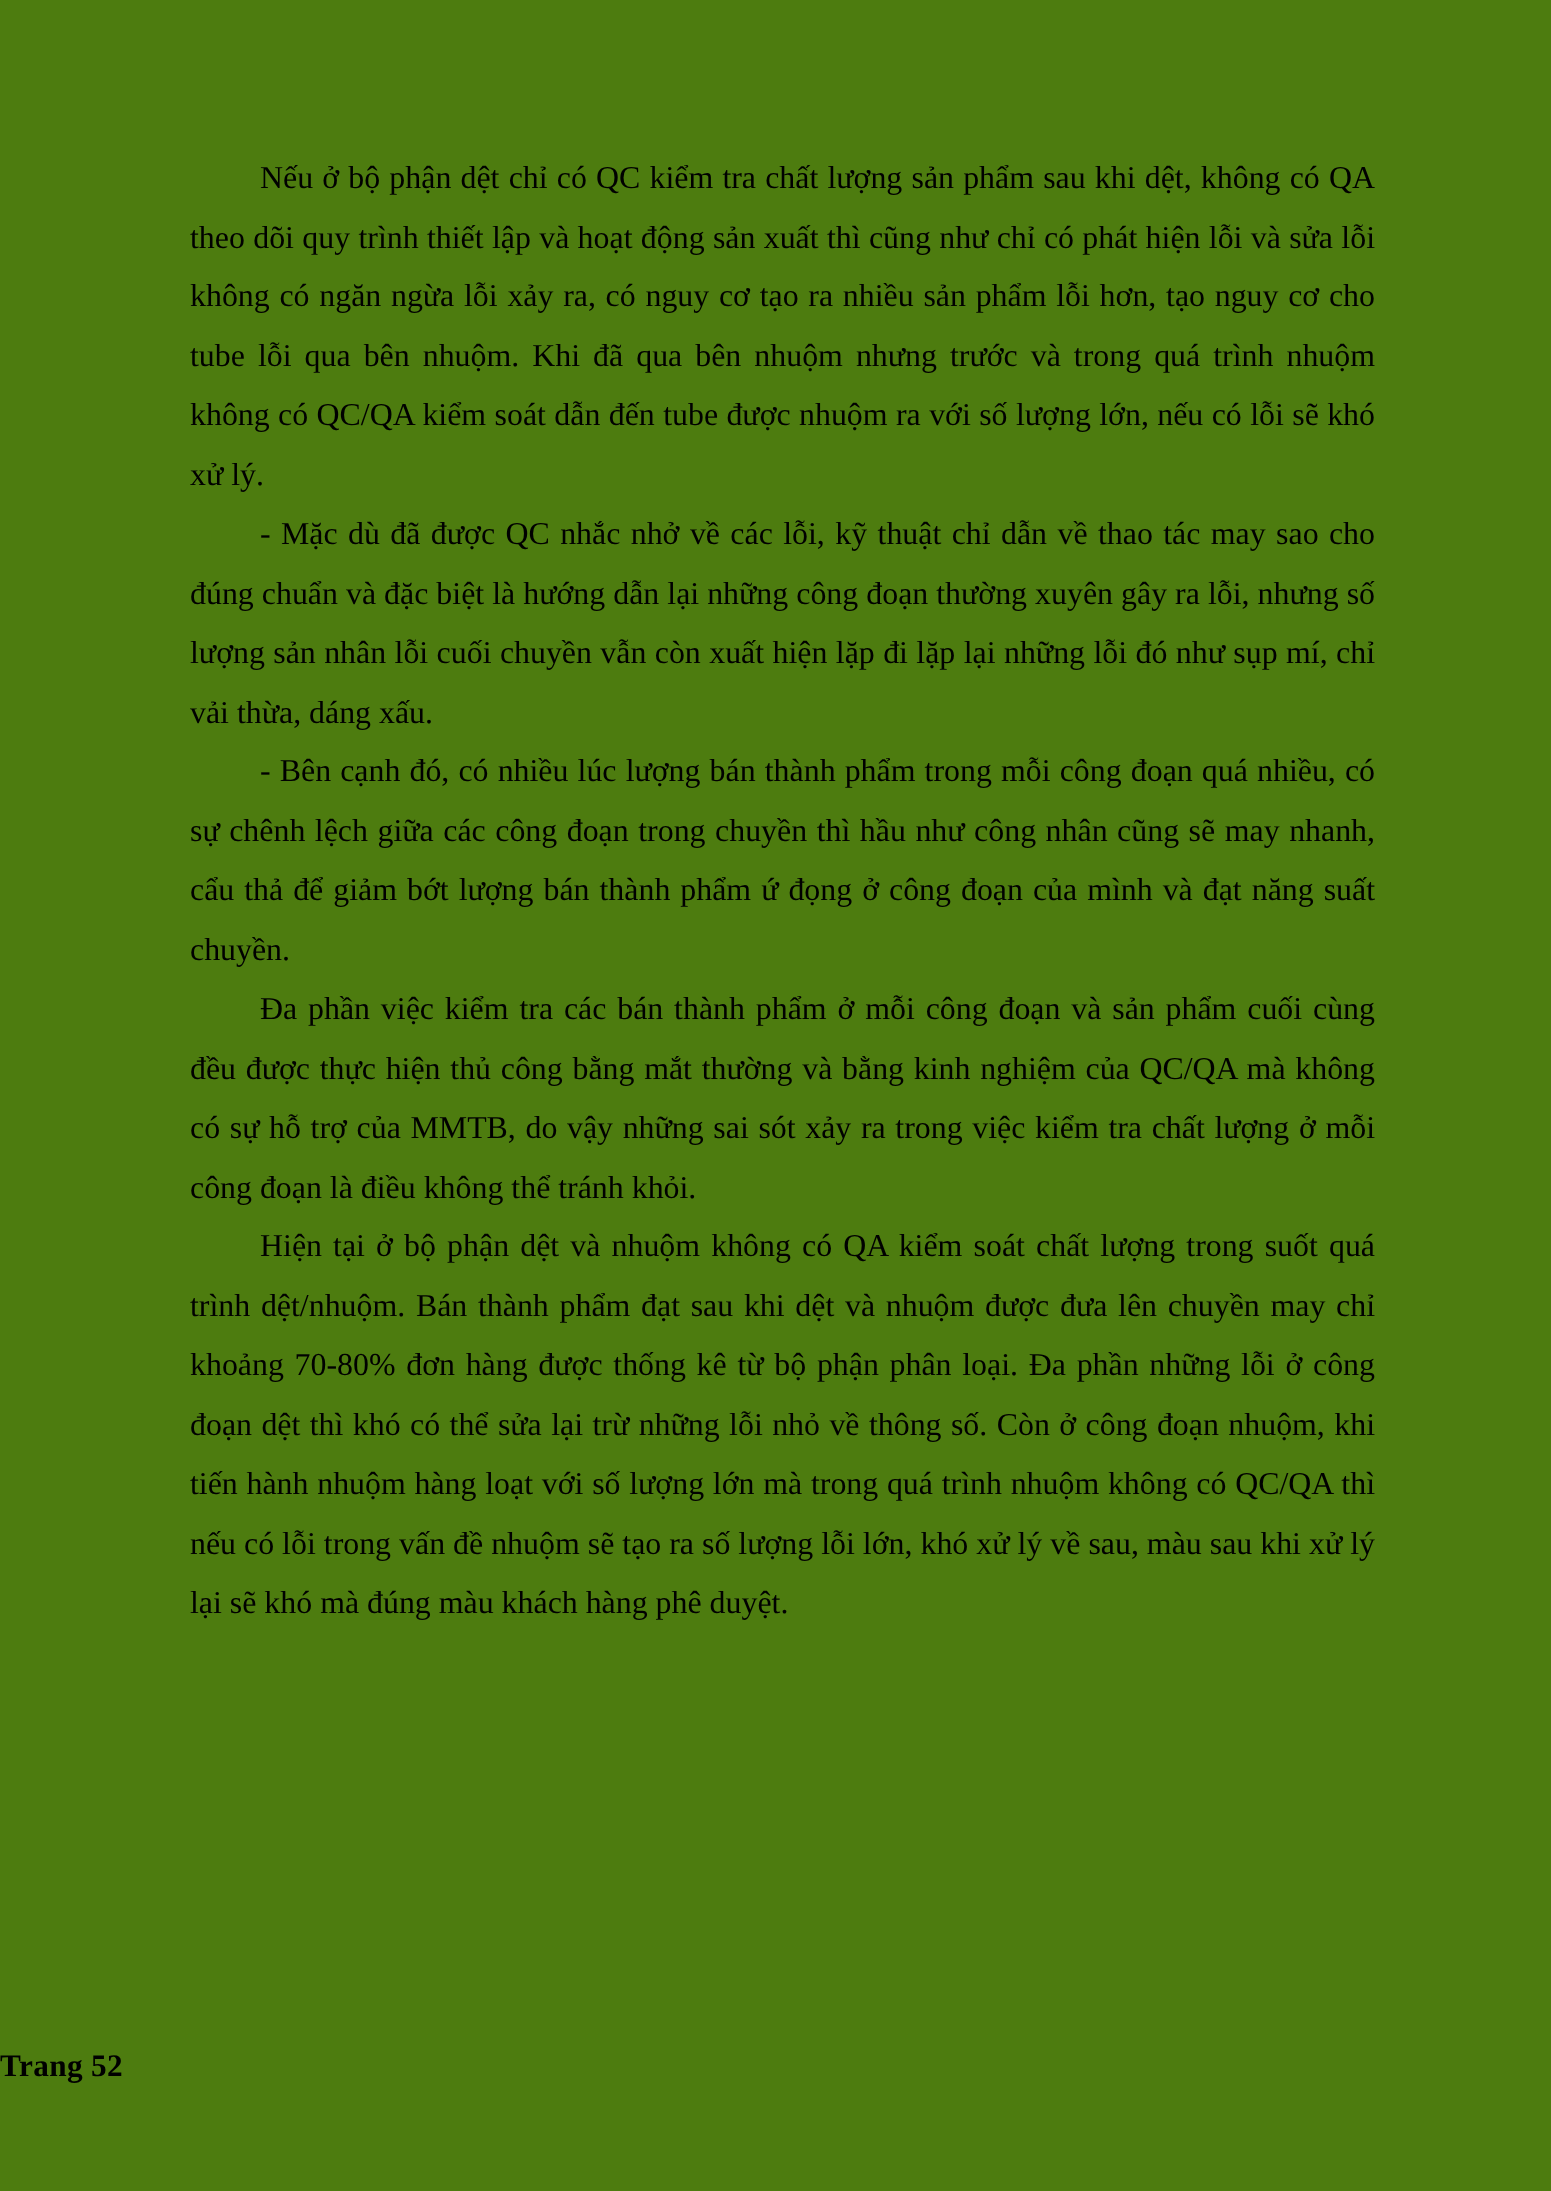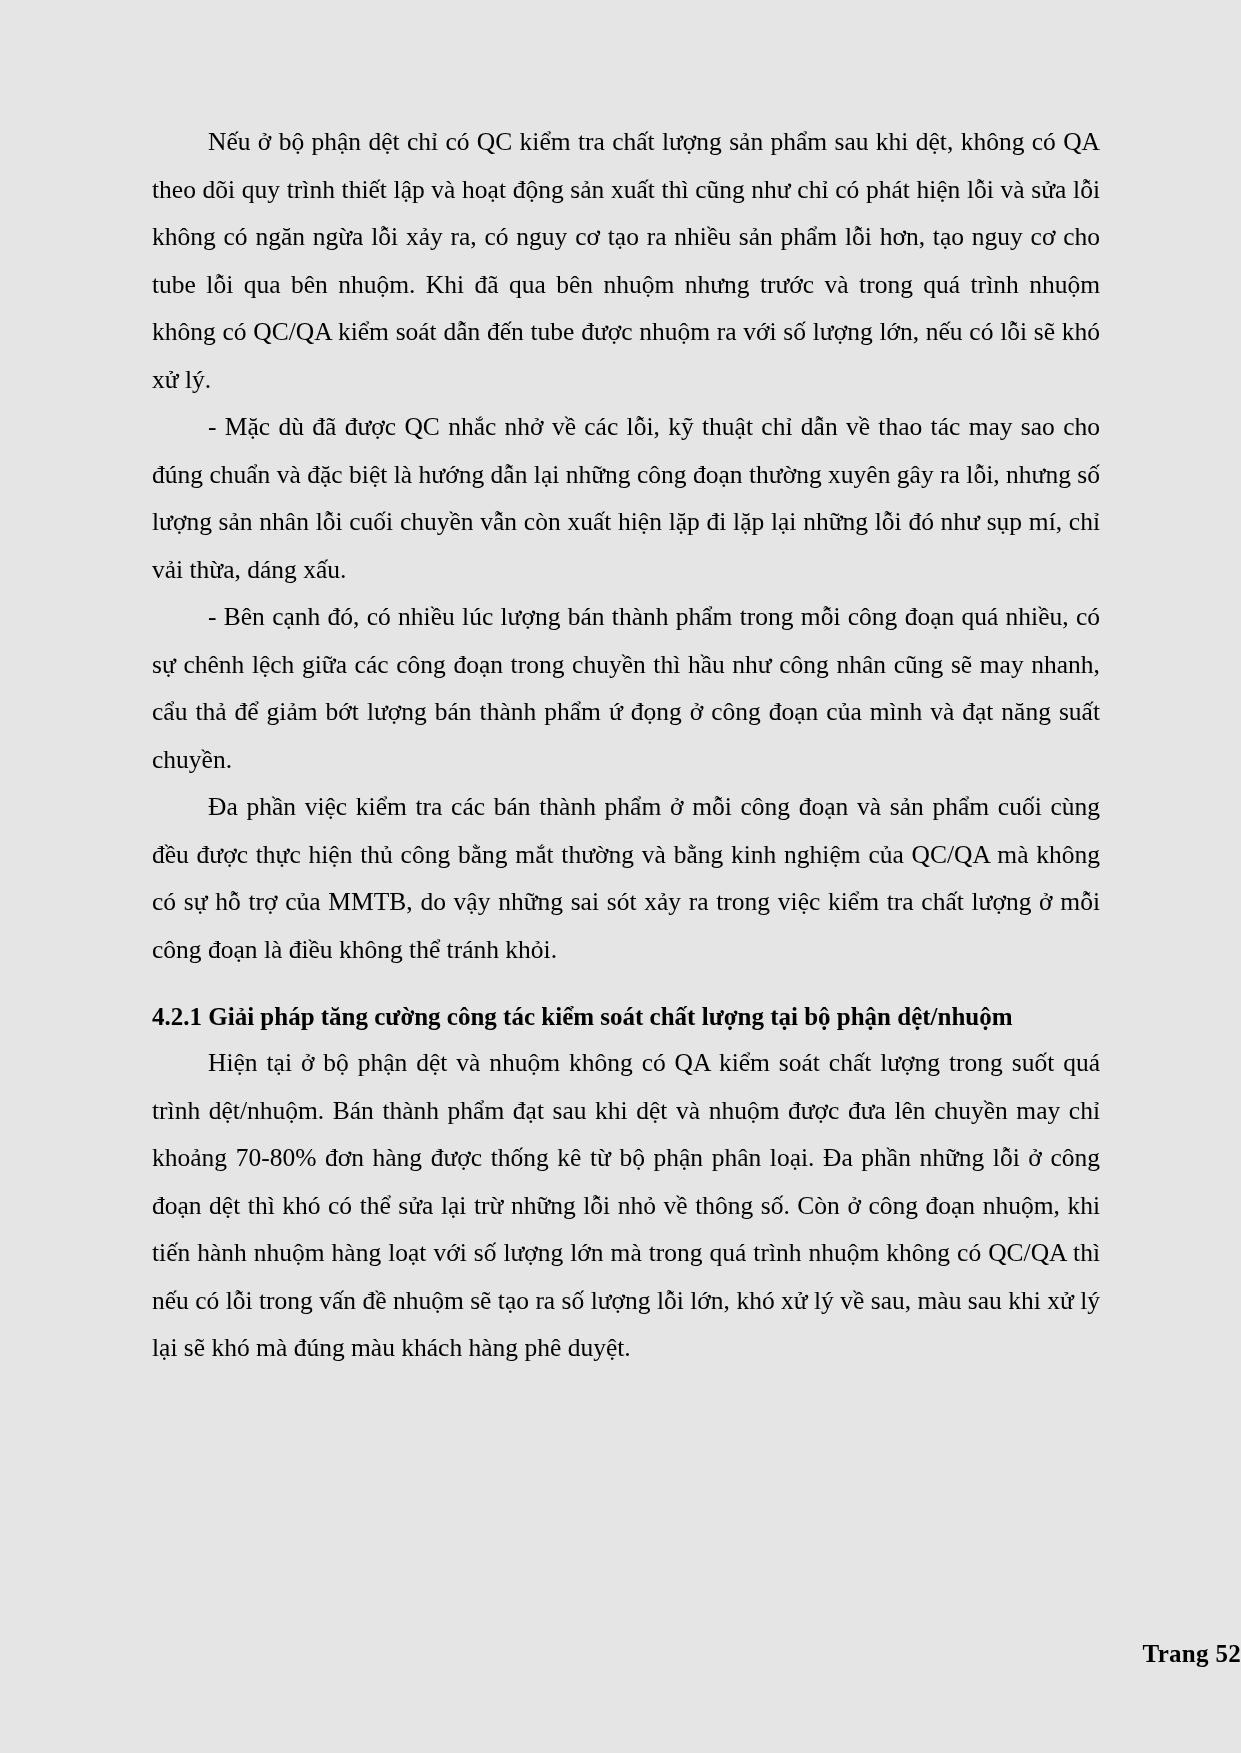--- a/index.html
+++ b/index.html
@@ -8,21 +8,21 @@
     background: #ffffff;
   }
   body {
     font-family: "Liberation Serif", "DejaVu Serif", serif;
     color: #000000;
   }
   .page {
     position: relative;
     width: 1241px;
     height: 1753px;
-    background: #e5e5e5;
+    background: #4d7c0f;
     box-sizing: border-box;
     overflow: hidden;
   }
   .content {
     position: absolute;
     left: 152px;
     top: 118px;
     width: 948px;
   }
   p.body-text {
@@ -58,21 +58,21 @@
     line-height: 44px;
     font-weight: bold;
     text-align: left;
     text-indent: 56px;
   }
   .footer {
     position: absolute;
     left: 0;
     top: 1640px;
     width: 1241px;
-    text-align: right;
+    text-align: left;
     font-size: 25px;
     font-weight: bold;
     letter-spacing: 0.3px;
   }
 </style>
 </head>
 <body>
 
 <div class="page">
 
@@ -80,21 +80,20 @@
 
     <p class="body-text">Nếu ở bộ phận dệt chỉ có QC kiểm tra chất lượng sản phẩm sau khi dệt, không có QA theo dõi quy trình thiết lập và hoạt động sản xuất thì cũng như chỉ có phát hiện lỗi và sửa lỗi không có ngăn ngừa lỗi xảy ra, có nguy cơ tạo ra nhiều sản phẩm lỗi hơn, tạo nguy cơ cho tube lỗi qua bên nhuộm. Khi đã qua bên nhuộm nhưng trước và trong quá trình nhuộm không có QC/QA kiểm soát dẫn đến tube được nhuộm ra với số lượng lớn, nếu có lỗi sẽ khó xử lý.</p>
 
     <p class="body-text">- Mặc dù đã được QC nhắc nhở về các lỗi, kỹ thuật chỉ dẫn về thao tác may sao cho đúng chuẩn và đặc biệt là hướng dẫn lại những công đoạn thường xuyên gây ra lỗi, nhưng số lượng sản nhân lỗi cuối chuyền vẫn còn xuất hiện lặp đi lặp lại những lỗi đó như sụp mí, chỉ vải thừa, dáng xấu.</p>
 
     <p class="body-text">- Bên cạnh đó, có nhiều lúc lượng bán thành phẩm trong mỗi công đoạn quá nhiều, có sự chênh lệch giữa các công đoạn trong chuyền thì hầu như công nhân cũng sẽ may nhanh, cẩu thả để giảm bớt lượng bán thành phẩm ứ đọng ở công đoạn của mình và đạt năng suất chuyền.</p>
 
     <p class="body-text">Đa phần việc kiểm tra các bán thành phẩm ở mỗi công đoạn và sản phẩm cuối cùng đều được thực hiện thủ công bằng mắt thường và bằng kinh nghiệm của QC/QA mà không có sự hỗ trợ của MMTB, do vậy những sai sót xảy ra trong việc kiểm tra chất lượng ở mỗi công đoạn là điều không thể tránh khỏi.</p>
 
 
-    <h3 class="heading-3">4.2.1 Giải pháp tăng cường công tác kiểm soát chất lượng tại bộ phận dệt/nhuộm</h3>
 
 
     <p class="body-text">Hiện tại ở bộ phận dệt và nhuộm không có QA kiểm soát chất lượng trong suốt quá trình dệt/nhuộm. Bán thành phẩm đạt sau khi dệt và nhuộm được đưa lên chuyền may chỉ khoảng 70-80% đơn hàng được thống kê từ bộ phận phân loại. Đa phần những lỗi ở công đoạn dệt thì khó có thể sửa lại trừ những lỗi nhỏ về thông số. Còn ở công đoạn nhuộm, khi tiến hành nhuộm hàng loạt với số lượng lớn mà trong quá trình nhuộm không có QC/QA thì nếu có lỗi trong vấn đề nhuộm sẽ tạo ra số lượng lỗi lớn, khó xử lý về sau, màu sau khi xử lý lại sẽ khó mà đúng màu khách hàng phê duyệt.</p>
 
   </div>
 
   <div class="footer">
     <span>Trang 52</span>
   </div>
 

